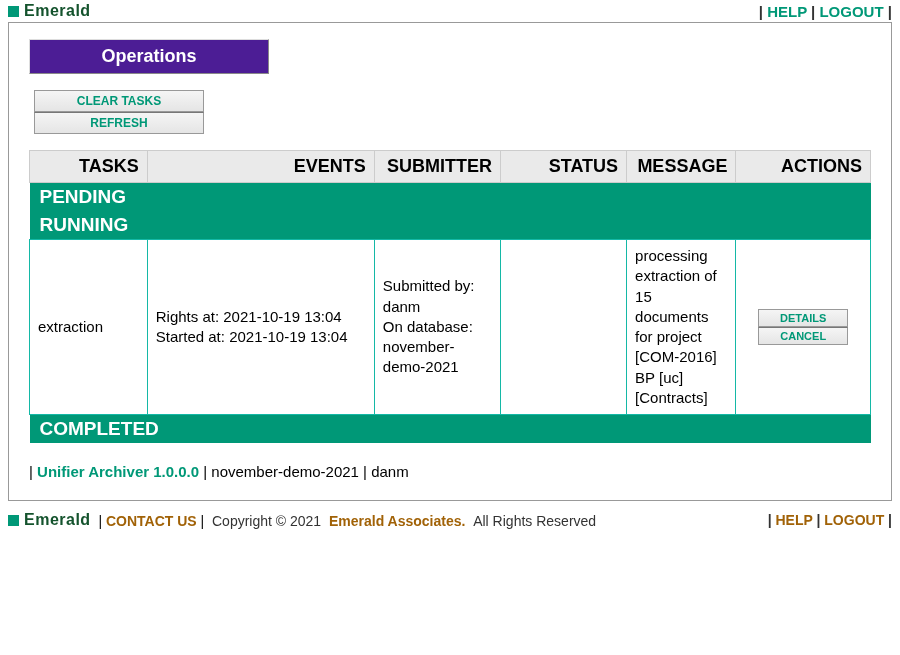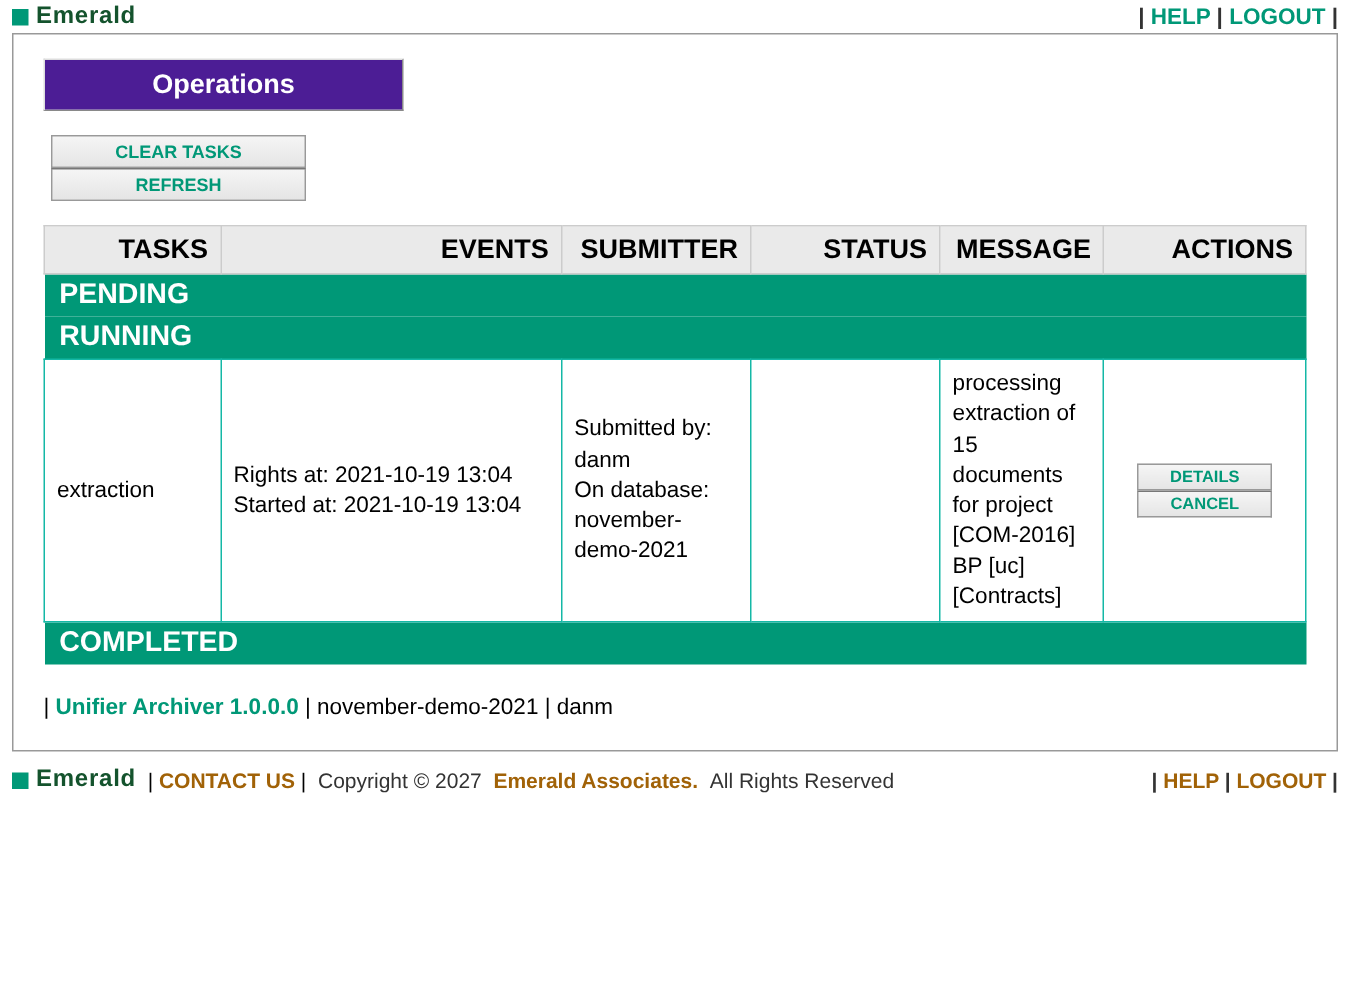--- a/index.html
+++ b/index.html
@@ -247,21 +247,21 @@
 
   </div>
 
   <div class="bottombar">
     <span>
       <span class="logo">
         <span class="sq"></span>
         <span>Emerald</span>
       </span>
       &nbsp;| <a href="#">CONTACT US</a>
-      | &nbsp;<span class="copy">Copyright © 2027</span>
+      | &nbsp;<span class="copy">Copyright © 2021</span>
       &nbsp;<a href="#">Emerald Associates.</a>
       &nbsp;<span class="copy">All Rights Reserved</span>
     </span>
     <span class="toplinks">
       | <a href="#">HELP</a>
       | <a href="#">LOGOUT</a> |
     </span>
   </div>
 
 </div>

